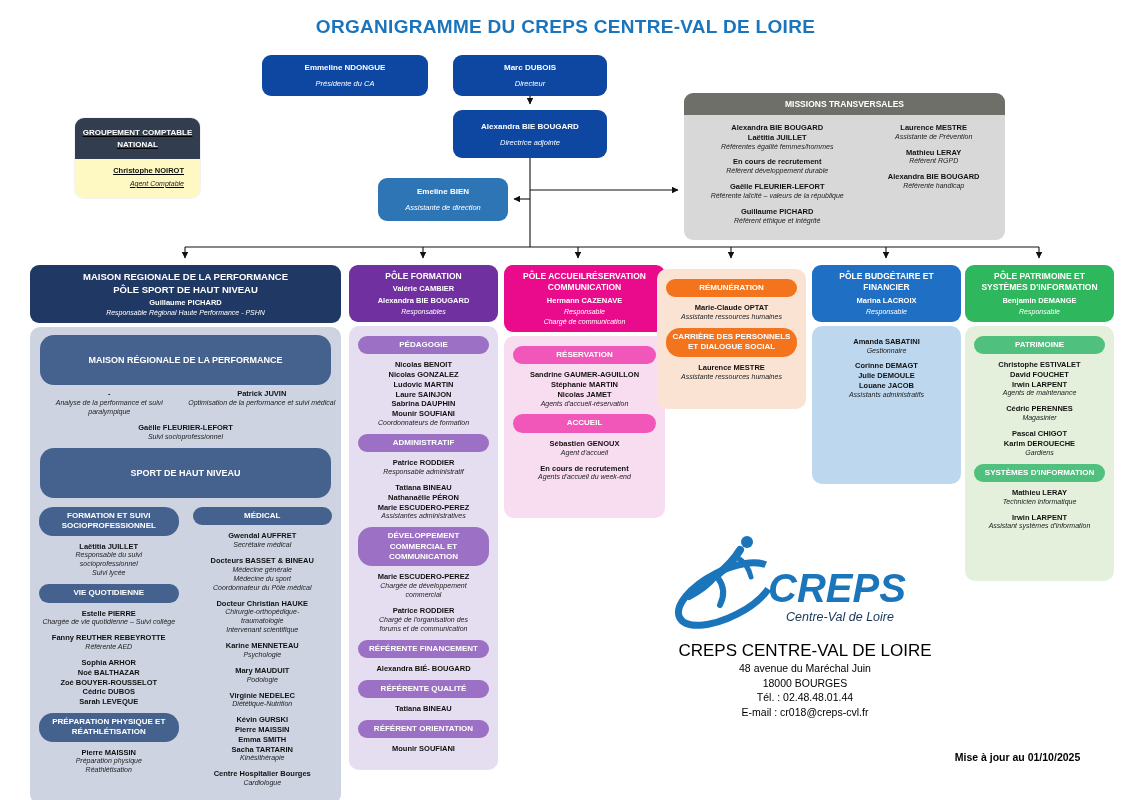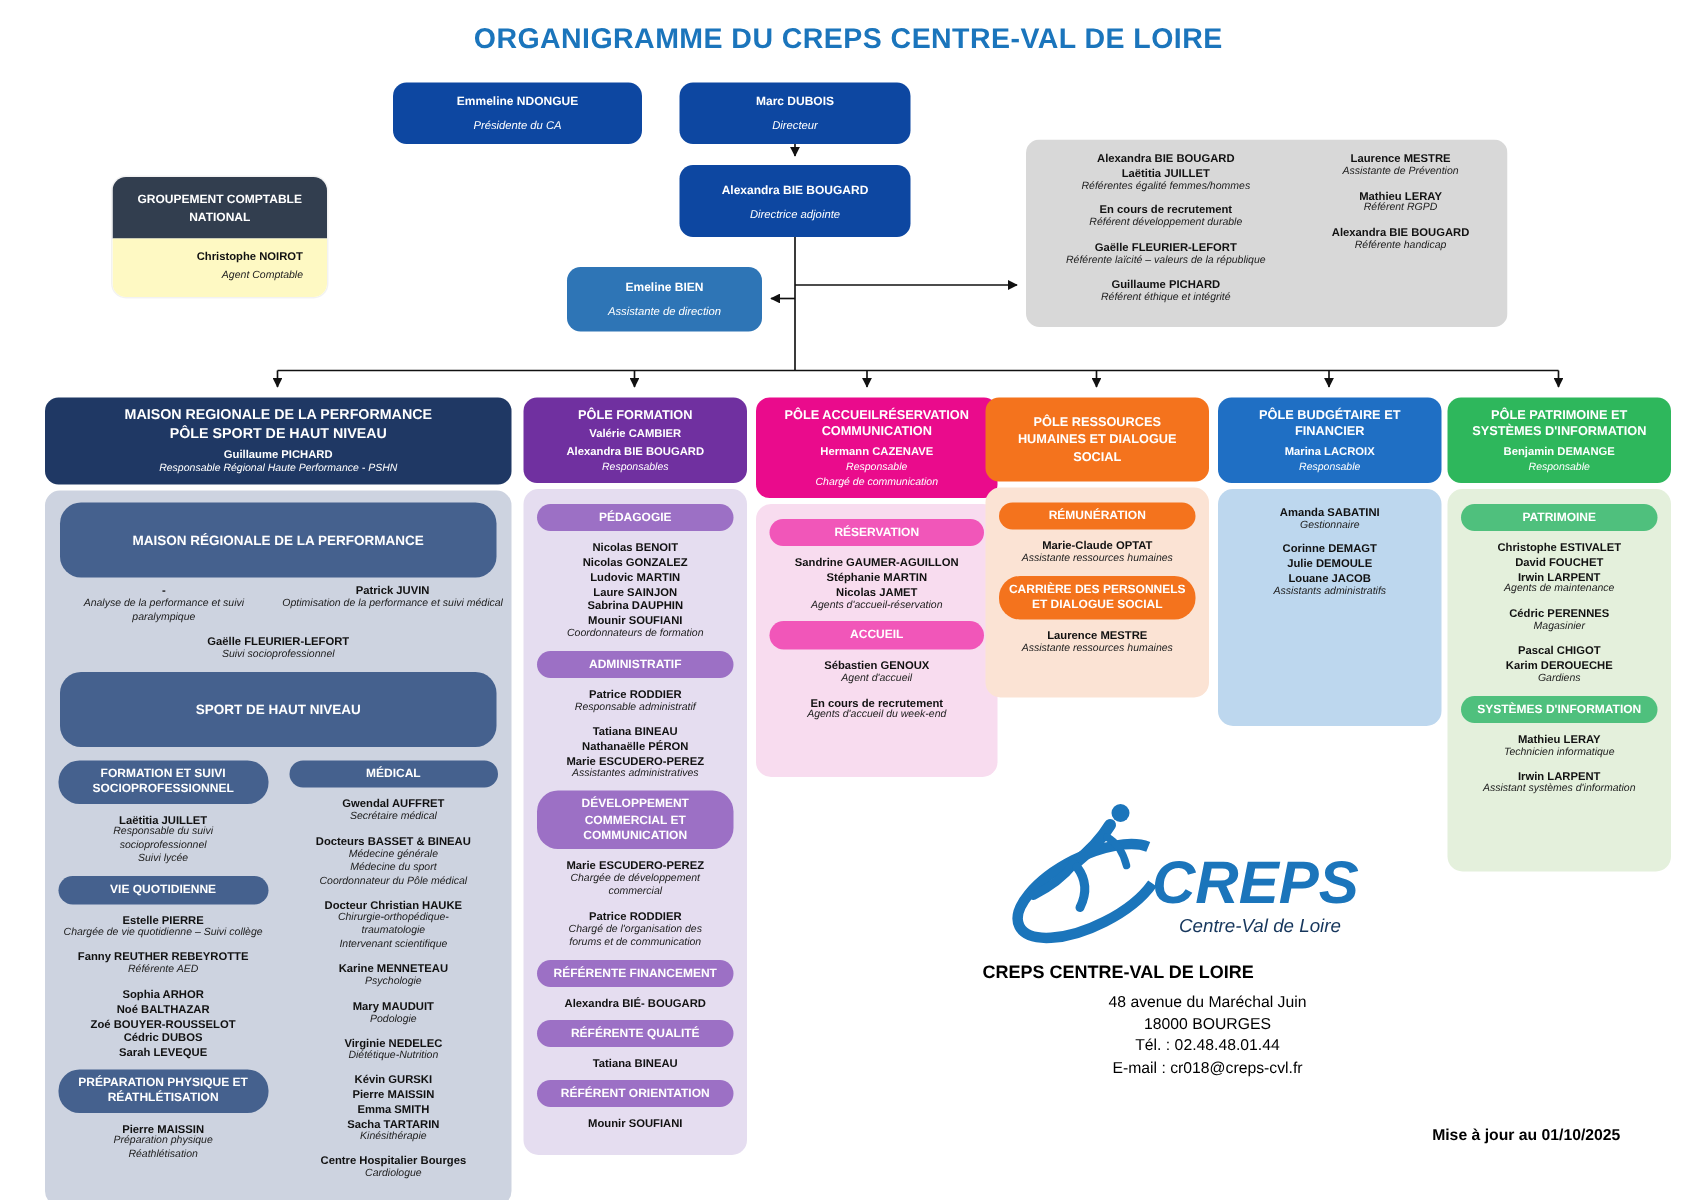--- a/index.html
+++ b/index.html
@@ -12,22 +12,22 @@
   .bluebox{background:#0D47A1;color:#fff;border-radius:9px;text-align:center;
            display:flex;flex-direction:column;justify-content:center;gap:7px;
            box-sizing:border-box;padding:4px;}
   .bluebox .bname{font-size:8px;font-weight:bold;}
   .bluebox .brole{font-size:7.5px;font-style:italic;}
   .box-presidente{left:262px;top:55px;width:166px;height:41px;}
   .box-directeur{left:453px;top:55px;width:154px;height:41px;}
   .box-adjointe{left:453px;top:110px;width:154px;height:48px;}
   .box-assistante{left:378px;top:178px;width:130px;height:43px;background:#2E75B6;}
   
-  .groupement{left:75px;top:118px;width:143px;border-radius:9px;overflow:hidden;
-              box-shadow:0 0 0 1px rgba(0,0,0,.05);}
+  .groupement{left:75px;top:118px;width:125px;border-radius:9px;overflow:hidden;
+              box-shadow:0 0 0 1px rgba(0,0,0,.05);text-decoration:underline;}
   .groupement .ghead{background:#323E4F;color:#fff;font-size:8px;font-weight:bold;
                      text-align:center;padding:9px 6px;line-height:1.45;}
   .groupement .gbody{background:#fef9c3;text-align:right;padding:7px 16px 9px;}
   .gbody .pname{margin-bottom:4px;}
   
   .missions{left:684px;top:93px;width:321px;border-radius:9px;overflow:hidden;}
   .missions .mhead{background:#6E6F69;color:#fff;font-size:8.5px;font-weight:bold;
                    text-align:center;padding:6px 4px;}
   .missions .mbody{background:#D8D8D8;display:flex;padding:4px 4px 8px;}
   .mcol{text-align:center;}
@@ -51,22 +51,22 @@
   .banner{margin:3px 8px 4px;border-radius:14px;color:#fff;font-weight:bold;
           font-size:9px;text-align:center;padding:20px 2px;}
   .pill{margin:5px 7px 4px;border-radius:14px;color:#fff;font-weight:bold;
         font-size:8px;text-align:center;padding:4px 5px;line-height:1.3;}
   .person{text-align:center;margin:6px 3px;}
   .pair{display:flex;margin:4px 1px;}
   .pair .person{flex:1;margin:0 2px;}
   .twocol{display:flex;align-items:flex-start;margin-top:2px;}
   .subcol{flex:1;min-width:0;}
   
-  .org-name{left:655px;top:641px;width:300px;text-align:left;
-            font-size:12px;font-weight:bold;color:#000;}
+  .org-name{left:655px;top:641px;width:300px;text-align:center;
+            font-size:17px;font-weight:normal;color:#000;}
   .address{left:655px;top:661px;width:300px;text-align:center;
            font-size:10.5px;color:#000;line-height:1.4;}
   .address span{display:block;}
   .updated{left:920px;top:751px;width:195px;text-align:center;
            font-size:10.5px;font-weight:bold;color:#000;}
 </style>
 </head>
 <body data-name="organigramme-page">
 
 <svg class="abs" width="1131" height="800" style="left:0;top:0;pointer-events:none" data-name="connector-lines">
@@ -114,20 +114,21 @@
 
 <div class="abs groupement" data-name="box-groupement-comptable">
   <div class="ghead" data-name="groupement-title">GROUPEMENT COMPTABLE NATIONAL</div>
   <div class="gbody" data-name="groupement-body">
     <div class="pname" data-name="groupement-name">Christophe NOIROT</div>
     <div class="prole" data-name="groupement-role">Agent Comptable</div>
   </div>
 </div>
 
 <div class="abs missions" data-name="box-missions-transversales">
+  <div class="mhead" data-name="missions-title">MISSIONS TRANSVERSALES</div>
   <div class="mbody" data-name="missions-body">
     <div class="mcol mcol-left" id="missions-left" data-name="missions-left-column">
         <div class="mentry" data-name="mission-entry">
           <div class="pname" data-name="person-name">Alexandra BIE BOUGARD</div>
           <div class="pname" data-name="person-name">Laëtitia JUILLET</div>
           <div class="prole" data-name="person-role">Référentes égalité femmes/hommes</div>
         </div>
         <div class="mentry" data-name="mission-entry">
           <div class="pname" data-name="person-name">En cours de recrutement</div>
           <div class="prole" data-name="person-role">Référent développement durable</div>
@@ -335,25 +336,20 @@
           <div class="pname" data-name="person-name">Sébastien GENOUX</div>
           <div class="prole" data-name="person-role">Agent d'accueil</div>
         </div>
         <div class="person" data-name="person-entry">
           <div class="pname" data-name="person-name">En cours de recrutement</div>
           <div class="prole" data-name="person-role">Agents d'accueil du week-end</div>
         </div>
       </div>
     </div>
     <div class="column" data-name="column-rh" style="left: 657px; width: 149px;">
-      <div class="colheader" data-name="column-header" style="background: rgb(244, 115, 29);">
-        <div class="h-title" data-name="column-title">PÔLE RESSOURCES</div>
-        <div class="h-title" data-name="column-title">HUMAINES ET DIALOGUE</div>
-        <div class="h-title" data-name="column-title">SOCIAL</div>
-      </div>
       <div class="colbody" data-name="column-body" style="background: rgb(251, 227, 212); min-height: 140px;">
         <div class="pill" data-name="section-pill" style="background: rgb(244, 115, 29);">RÉMUNÉRATION</div>
         <div class="person" data-name="person-entry">
           <div class="pname" data-name="person-name">Marie-Claude OPTAT</div>
           <div class="prole" data-name="person-role">Assistante ressources humaines</div>
         </div>
         <div class="pill" data-name="section-pill" style="background: rgb(244, 115, 29);">CARRIÈRE DES PERSONNELS ET DIALOGUE SOCIAL</div>
         <div class="person" data-name="person-entry">
           <div class="pname" data-name="person-name">Laurence MESTRE</div>
           <div class="prole" data-name="person-role">Assistante ressources humaines</div>

